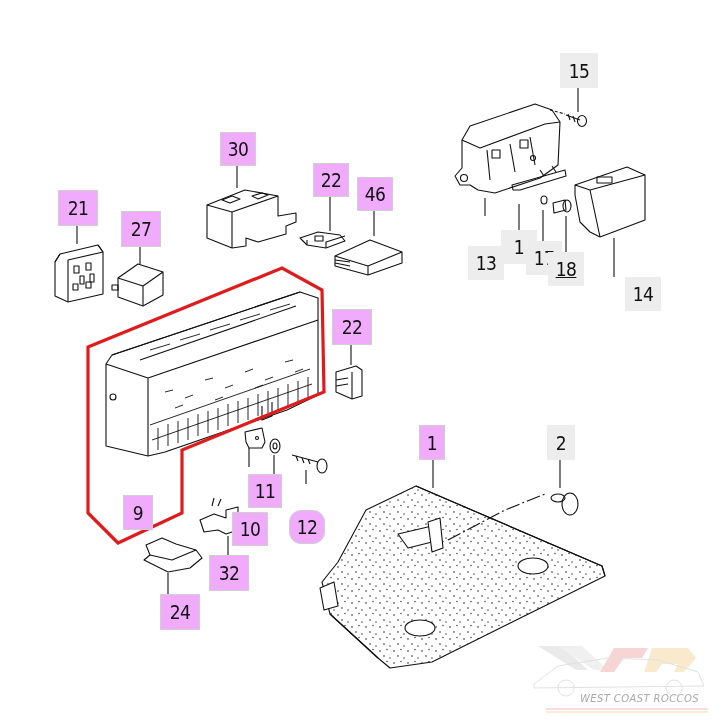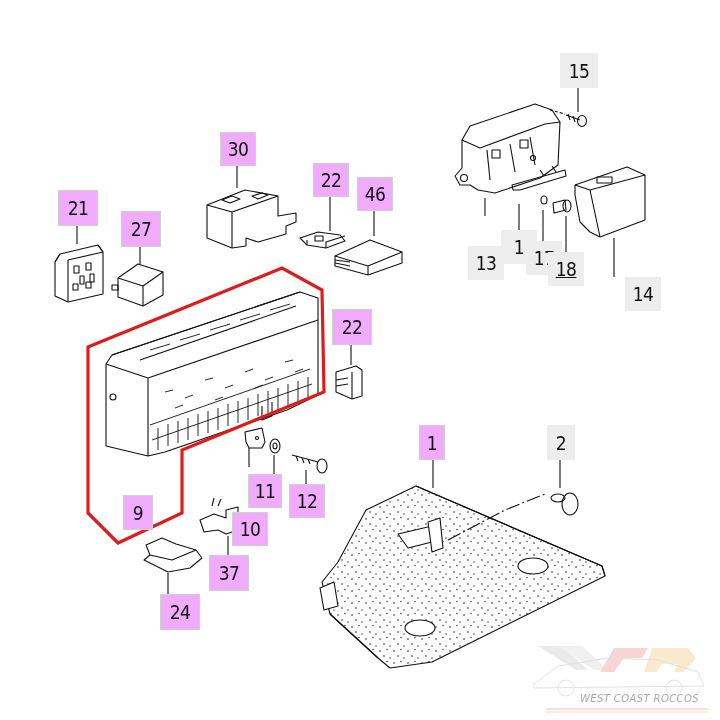--- a/index.html
+++ b/index.html
@@ -189,22 +189,22 @@
       <div class="callout shaded" style="left: 560px; top: 53px; width: 36px; height: 33px;">15</div>
       <div class="callout shaded" style="left: 468px; top: 216px; width: 34px; height: 32px; margin-top: 30px;">13</div>
       <div class="callout shaded" style="left: 501px; top: 230px; width: 34px; height: 32px;">1</div>
       <div class="callout shaded" style="left: 526px; top: 241px; width: 34px; height: 32px;">17</div>
       <div class="callout shaded" style="left: 548px; top: 252px; width: 34px; height: 32px; text-decoration: underline;">18</div>
       <div class="callout shaded" style="left: 597px; top: 277px; width: 34px; height: 32px; margin-left: 28px;">14</div>
       <div class="callout boxed" style="left: 332px; top: 309px; width: 38px; height: 34px;">22</div>
       <div class="callout boxed" style="left: 123px; top: 495px; width: 28px; height: 33px;">9</div>
       <div class="callout boxed" style="left: 232px; top: 467px; width: 34px; height: 32px; margin-top: 45px;">10</div>
       <div class="callout boxed" style="left: 248px; top: 474px; width: 32px; height: 32px;">11</div>
-      <div class="callout boxed" style="left: 289px; top: 484px; width: 34px; height: 32px;">12</div>
-      <div class="callout boxed" style="left: 209px; top: 555px; width: 38px; height: 34px;">37</div>
+      <div class="callout boxed" style="left: 289px; top: 510px; width: 34px; height: 32px; border-radius: 12px;">12</div>
+      <div class="callout boxed" style="left: 209px; top: 555px; width: 38px; height: 34px;">32</div>
       <div class="callout boxed" style="left: 160px; top: 594px; width: 38px; height: 34px;">24</div>
       <div class="callout boxed" style="left: 419px; top: 425px; width: 24px; height: 33px;">1</div>
       <div class="callout shaded" style="left: 547px; top: 425px; width: 26px; height: 33px;">2</div>
     </div>
 
   <svg class="wm" viewBox="0 0 186 80" xmlns="http://www.w3.org/2000/svg">
     <g opacity="0.55">
       <path d="M10 10 L34 10 L60 34 L48 34 Z" fill="#d9d9d9"></path>
       <path d="M30 10 L54 10 L80 34 L66 34 Z" fill="#e5e5e5"></path>
       <path d="M86 12 L120 12 L114 22 L96 22 L86 36 L72 36 Z" fill="#f4b3b3"></path>

